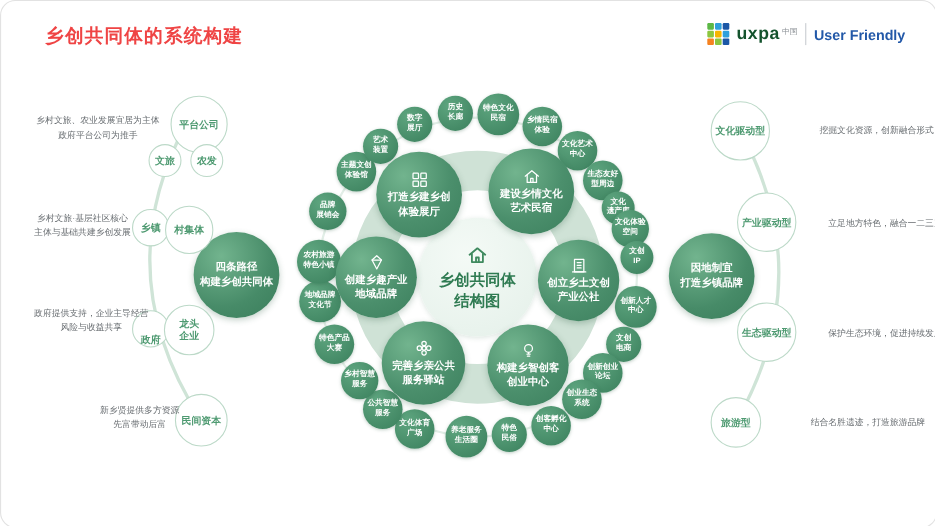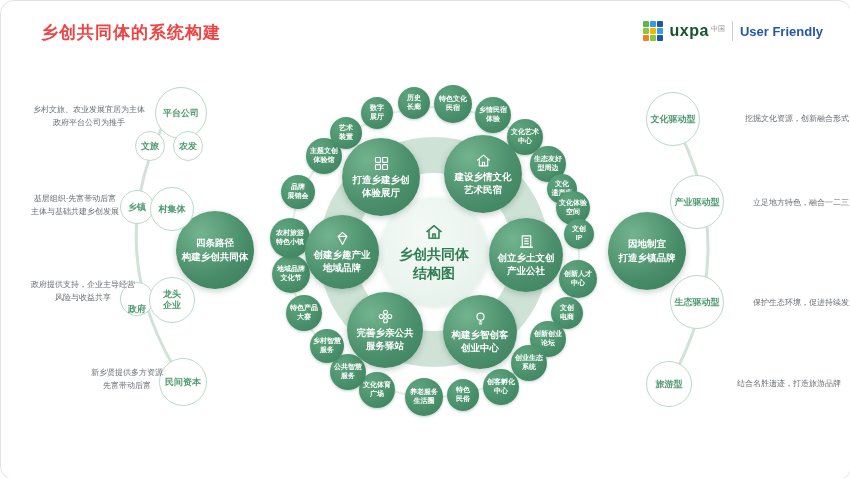--- a/index.html
+++ b/index.html
@@ -338,21 +338,21 @@
       <span class="lb">产业驱动型</span>
     </div>
     <div class="node onode" style="left: 696px; top: 301px; width: 54px; height: 54px;">
       <span class="lb">生态驱动型</span>
     </div>
     <div class="node onode" style="left: 668px; top: 383px; width: 46px; height: 46px;">
       <span class="lb">旅游型</span>
     </div>
     <div class="note left" style="position: absolute; left: 28px; top: 103px; width: 120px;">乡村文旅、农业发展宜居为主体
 政府平台公司为推手</div>
-    <div class="note left" style="position: absolute; left: 22px; top: 192px; width: 104px;">基层组织·先富带动后富
+    <div class="note left" style="position: absolute; left: 22px; top: 192px; width: 104px;">乡村文旅·基层社区核心
 主体与基础共建乡创发展</div>
     <div class="note left" style="position: absolute; left: 24px; top: 278px; width: 116px;">政府提供支持，企业主导经营
 风险与收益共享</div>
     <div class="note left" style="position: absolute; left: 80px; top: 366px; width: 92px;">新乡贤提供多方资源
 先富带动后富</div>
     <div class="note right" style="position: absolute; left: 744px; top: 112px;">挖掘文化资源，创新融合形式</div>
     <div class="note right" style="position: absolute; left: 752px; top: 196px;">立足地方特色，融合一二三产</div>
     <div class="note right" style="position: absolute; left: 752px; top: 296px;">保护生态环境，促进持续发展</div>
     <div class="note right" style="position: absolute; left: 736px; top: 377px;">结合名胜遗迹，打造旅游品牌</div>
   </div>

